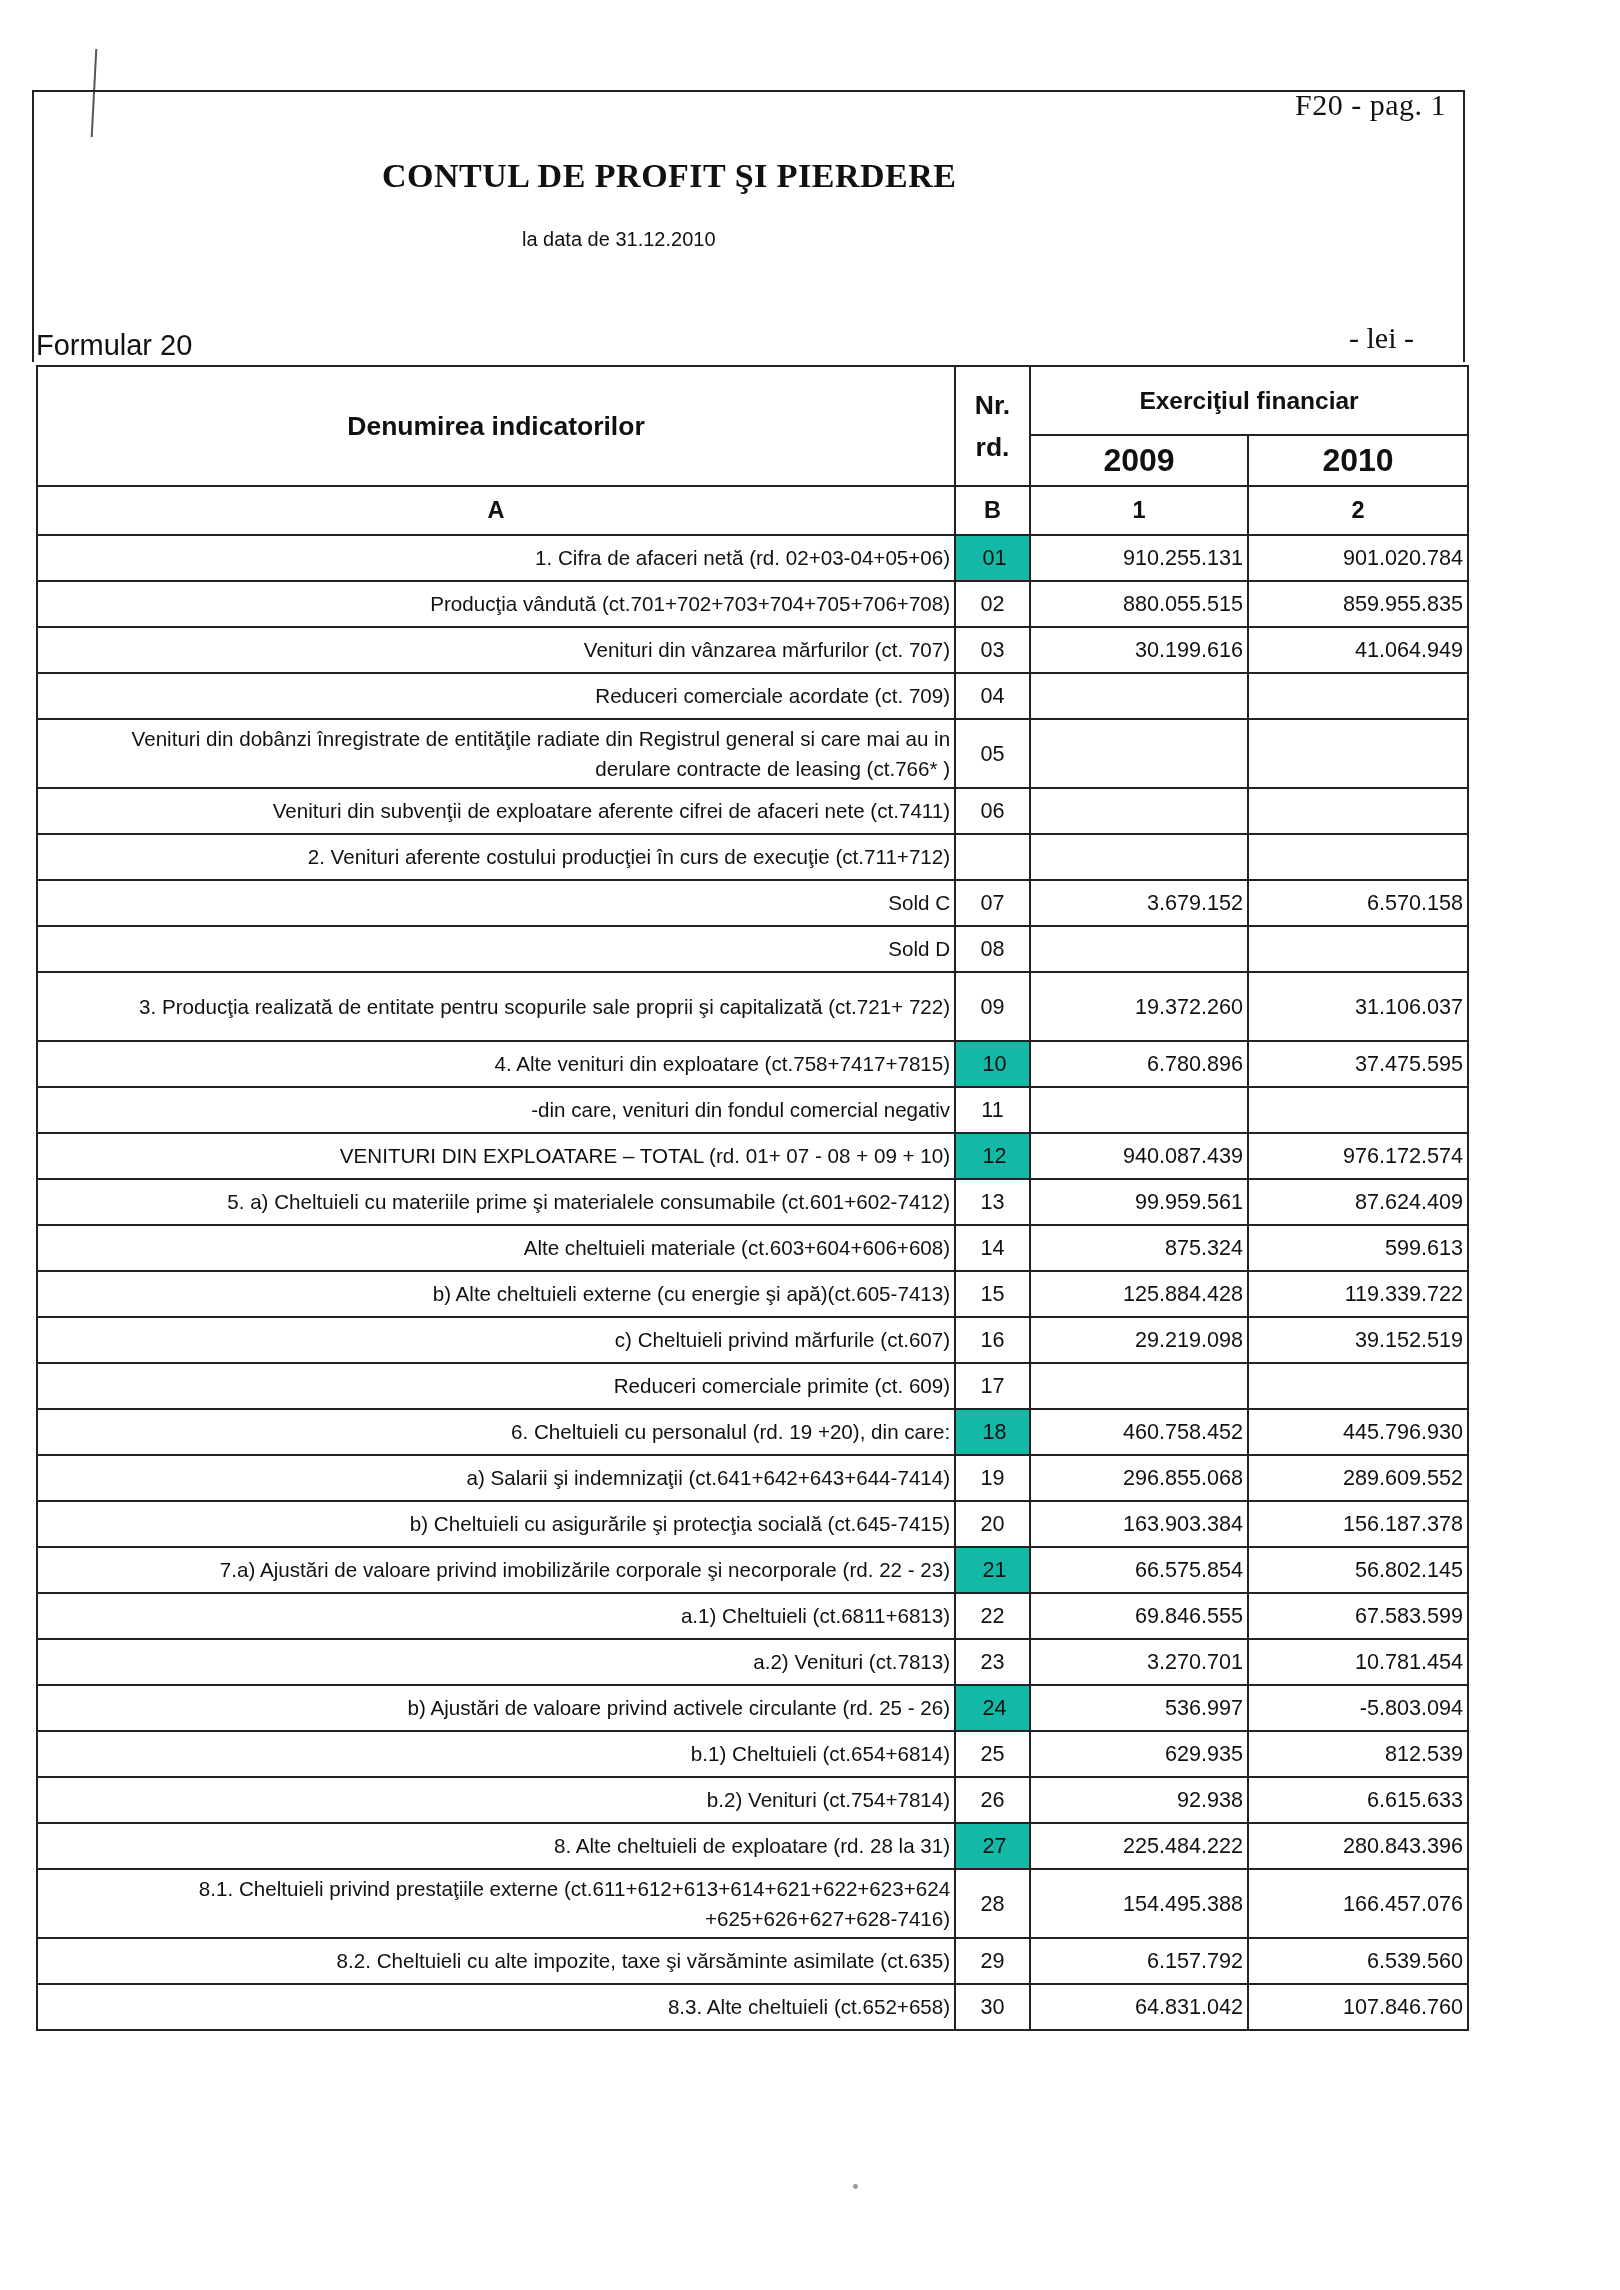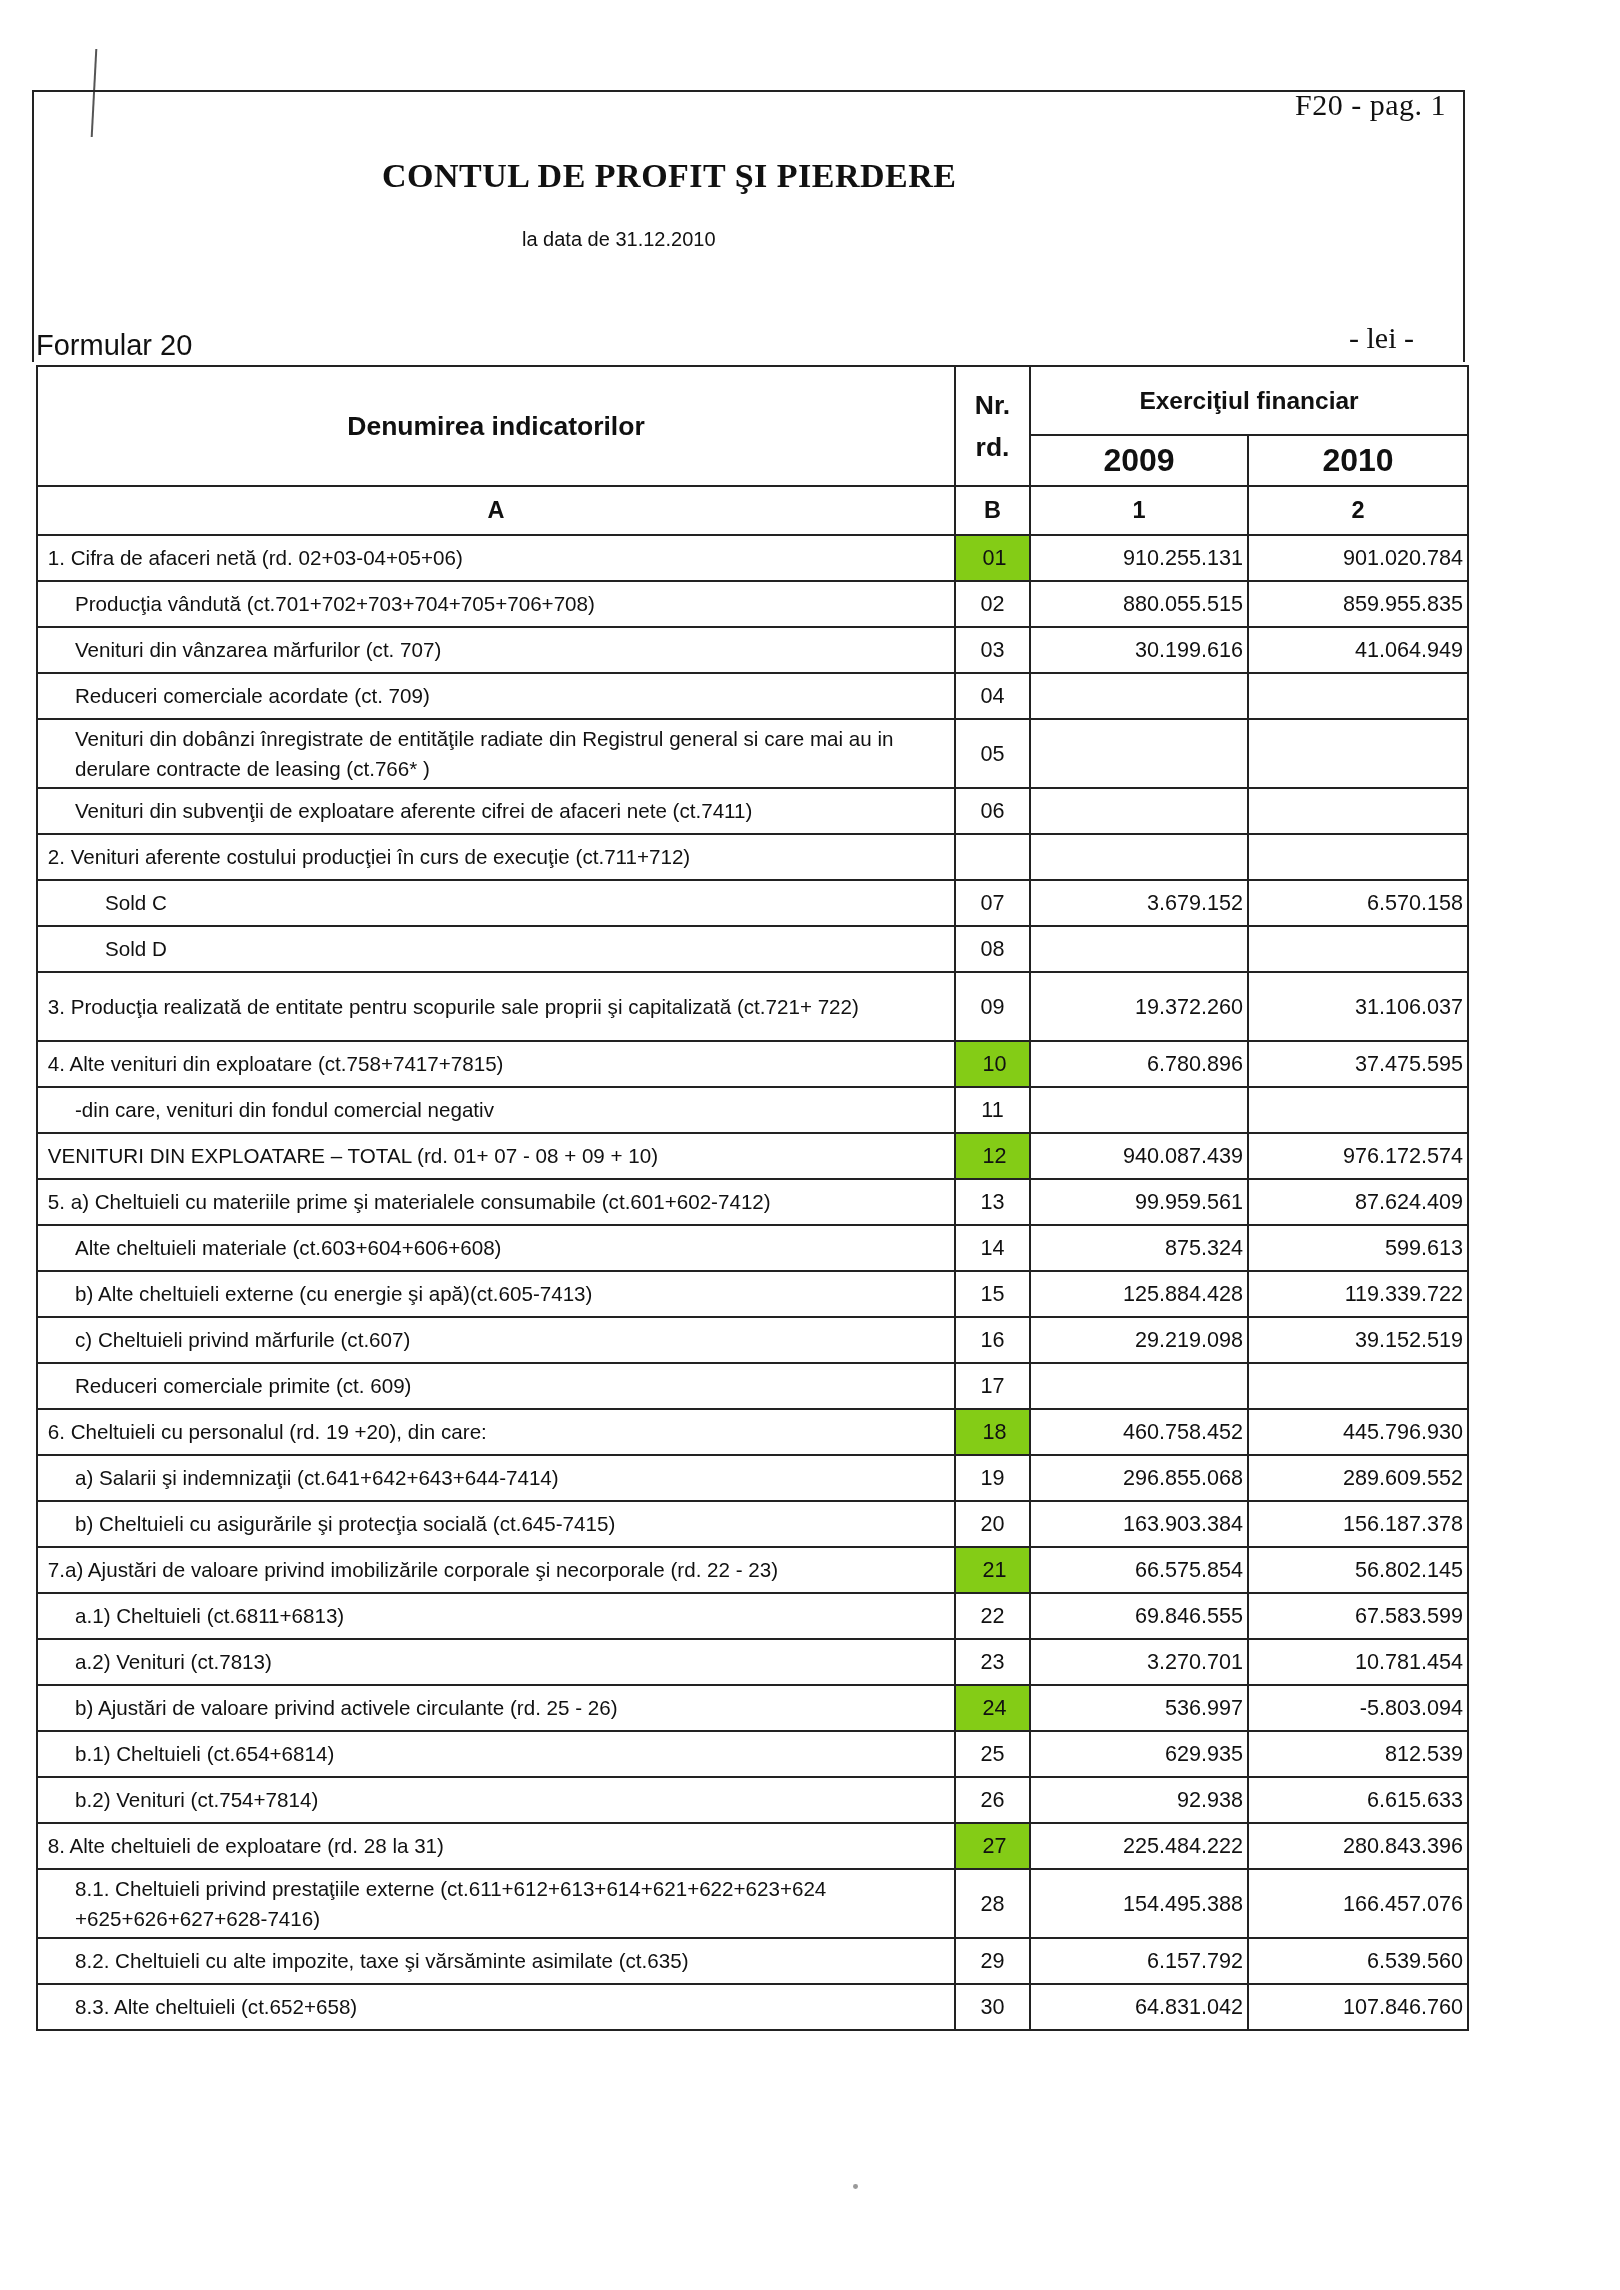--- a/index.html
+++ b/index.html
@@ -41,23 +41,23 @@
   col.c-y1 { width: 218px; }
   col.c-y2 { width: 220px; }
 
   th { font-weight: bold; font-size: 24.5px; }
   .h-top th { height: 67px; }
   .h-years th { height: 49px; font-size: 32px; }
   .h-letters th { height: 47px; font-size: 23.5px; }
   th.name-head { vertical-align: middle; font-size: 26.5px; }
   th.nr-head { font-size: 26.5px; line-height: 1.6; border-radius: 21px; }
 
-  td.name { text-align: left; vertical-align: middle; line-height: 1.45; margin-top: 36px; }
+  td.name { text-align: right; vertical-align: middle; line-height: 1.45; margin-top: 36px; }
   td.nr { text-align: center; font-size: 21.6px; }
-  td.nr.shaded { background: #84cc16; padding-left: 8px; }
+  td.nr.shaded { background: #14b8a6; padding-left: 8px; }
   td.val { text-align: right; font-size: 21.6px; padding-right: 2.9px; }
 
   tr.row { height: 46px; }
   tr.row.tall { height: 69px; }
   .indent-0 { padding-left: 9.8px !important; }
   .indent-1 { padding-left: 37px !important; }
   .indent-2 { padding-left: 67px !important; }
   .footer-dot { position: absolute; left: 853px; top: 2184px; width: 4.9px; height: 4.9px; background: #999; border-radius: 50%; }
 </style>
 </head>

